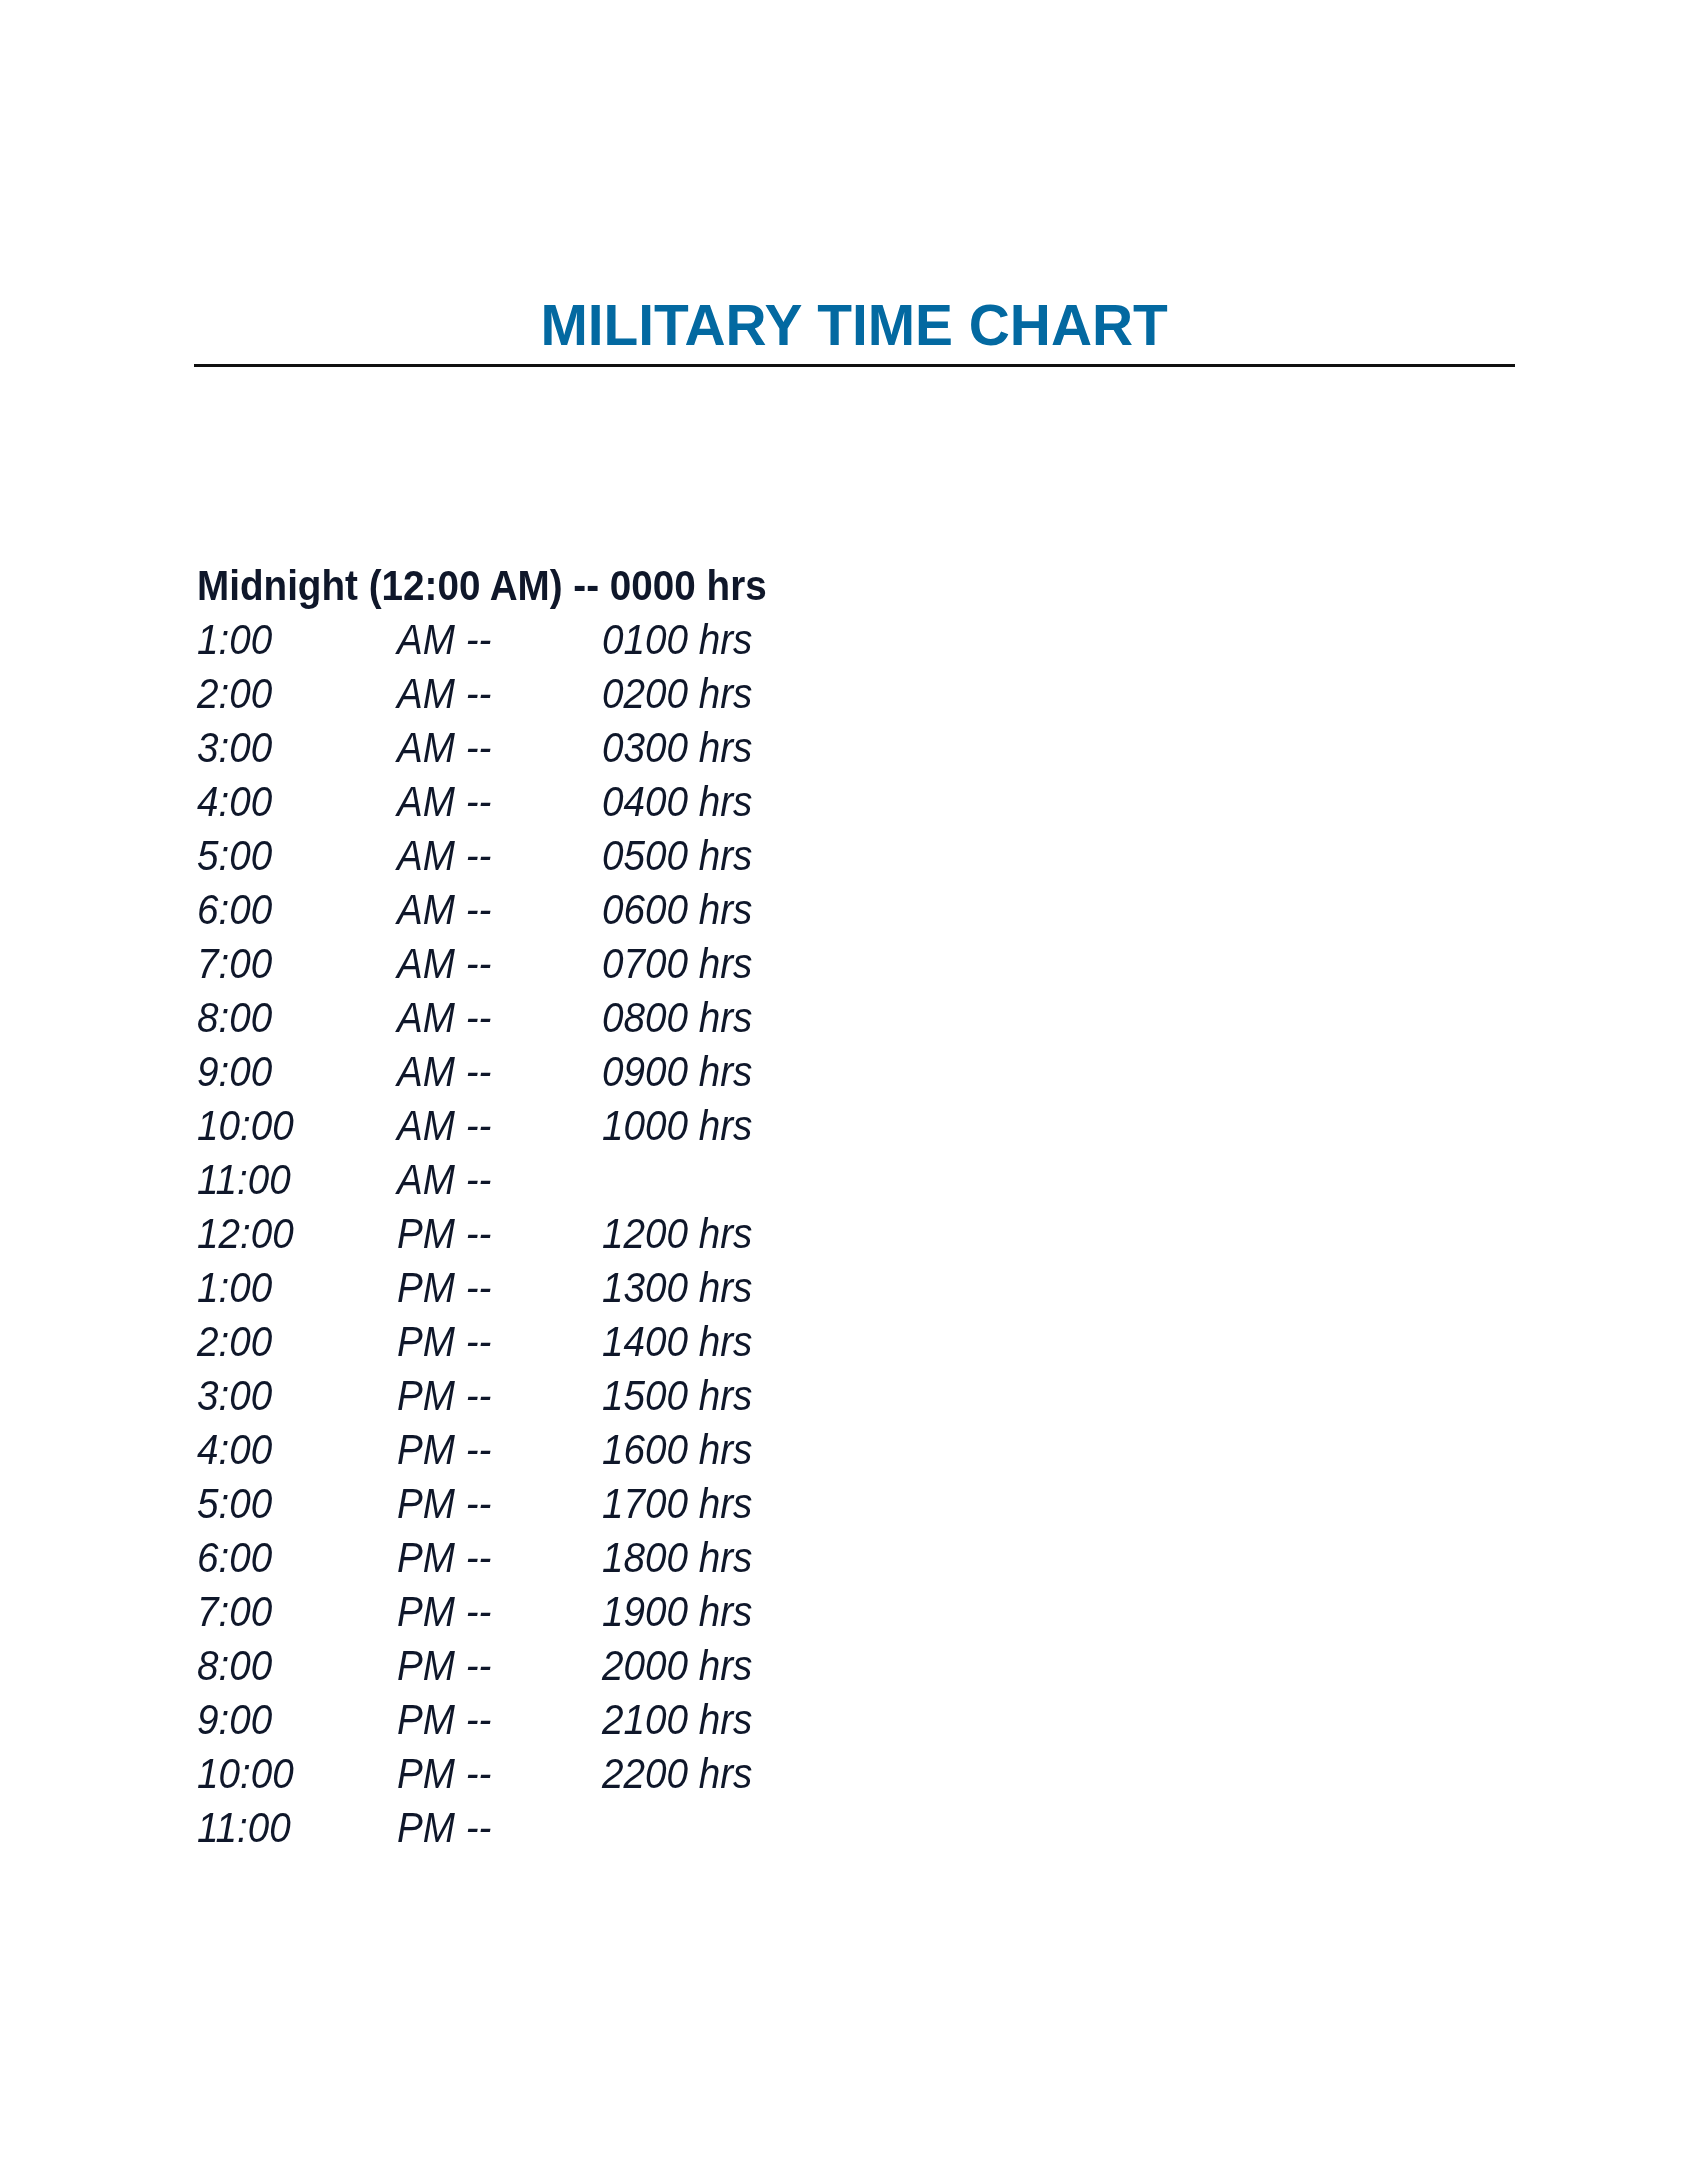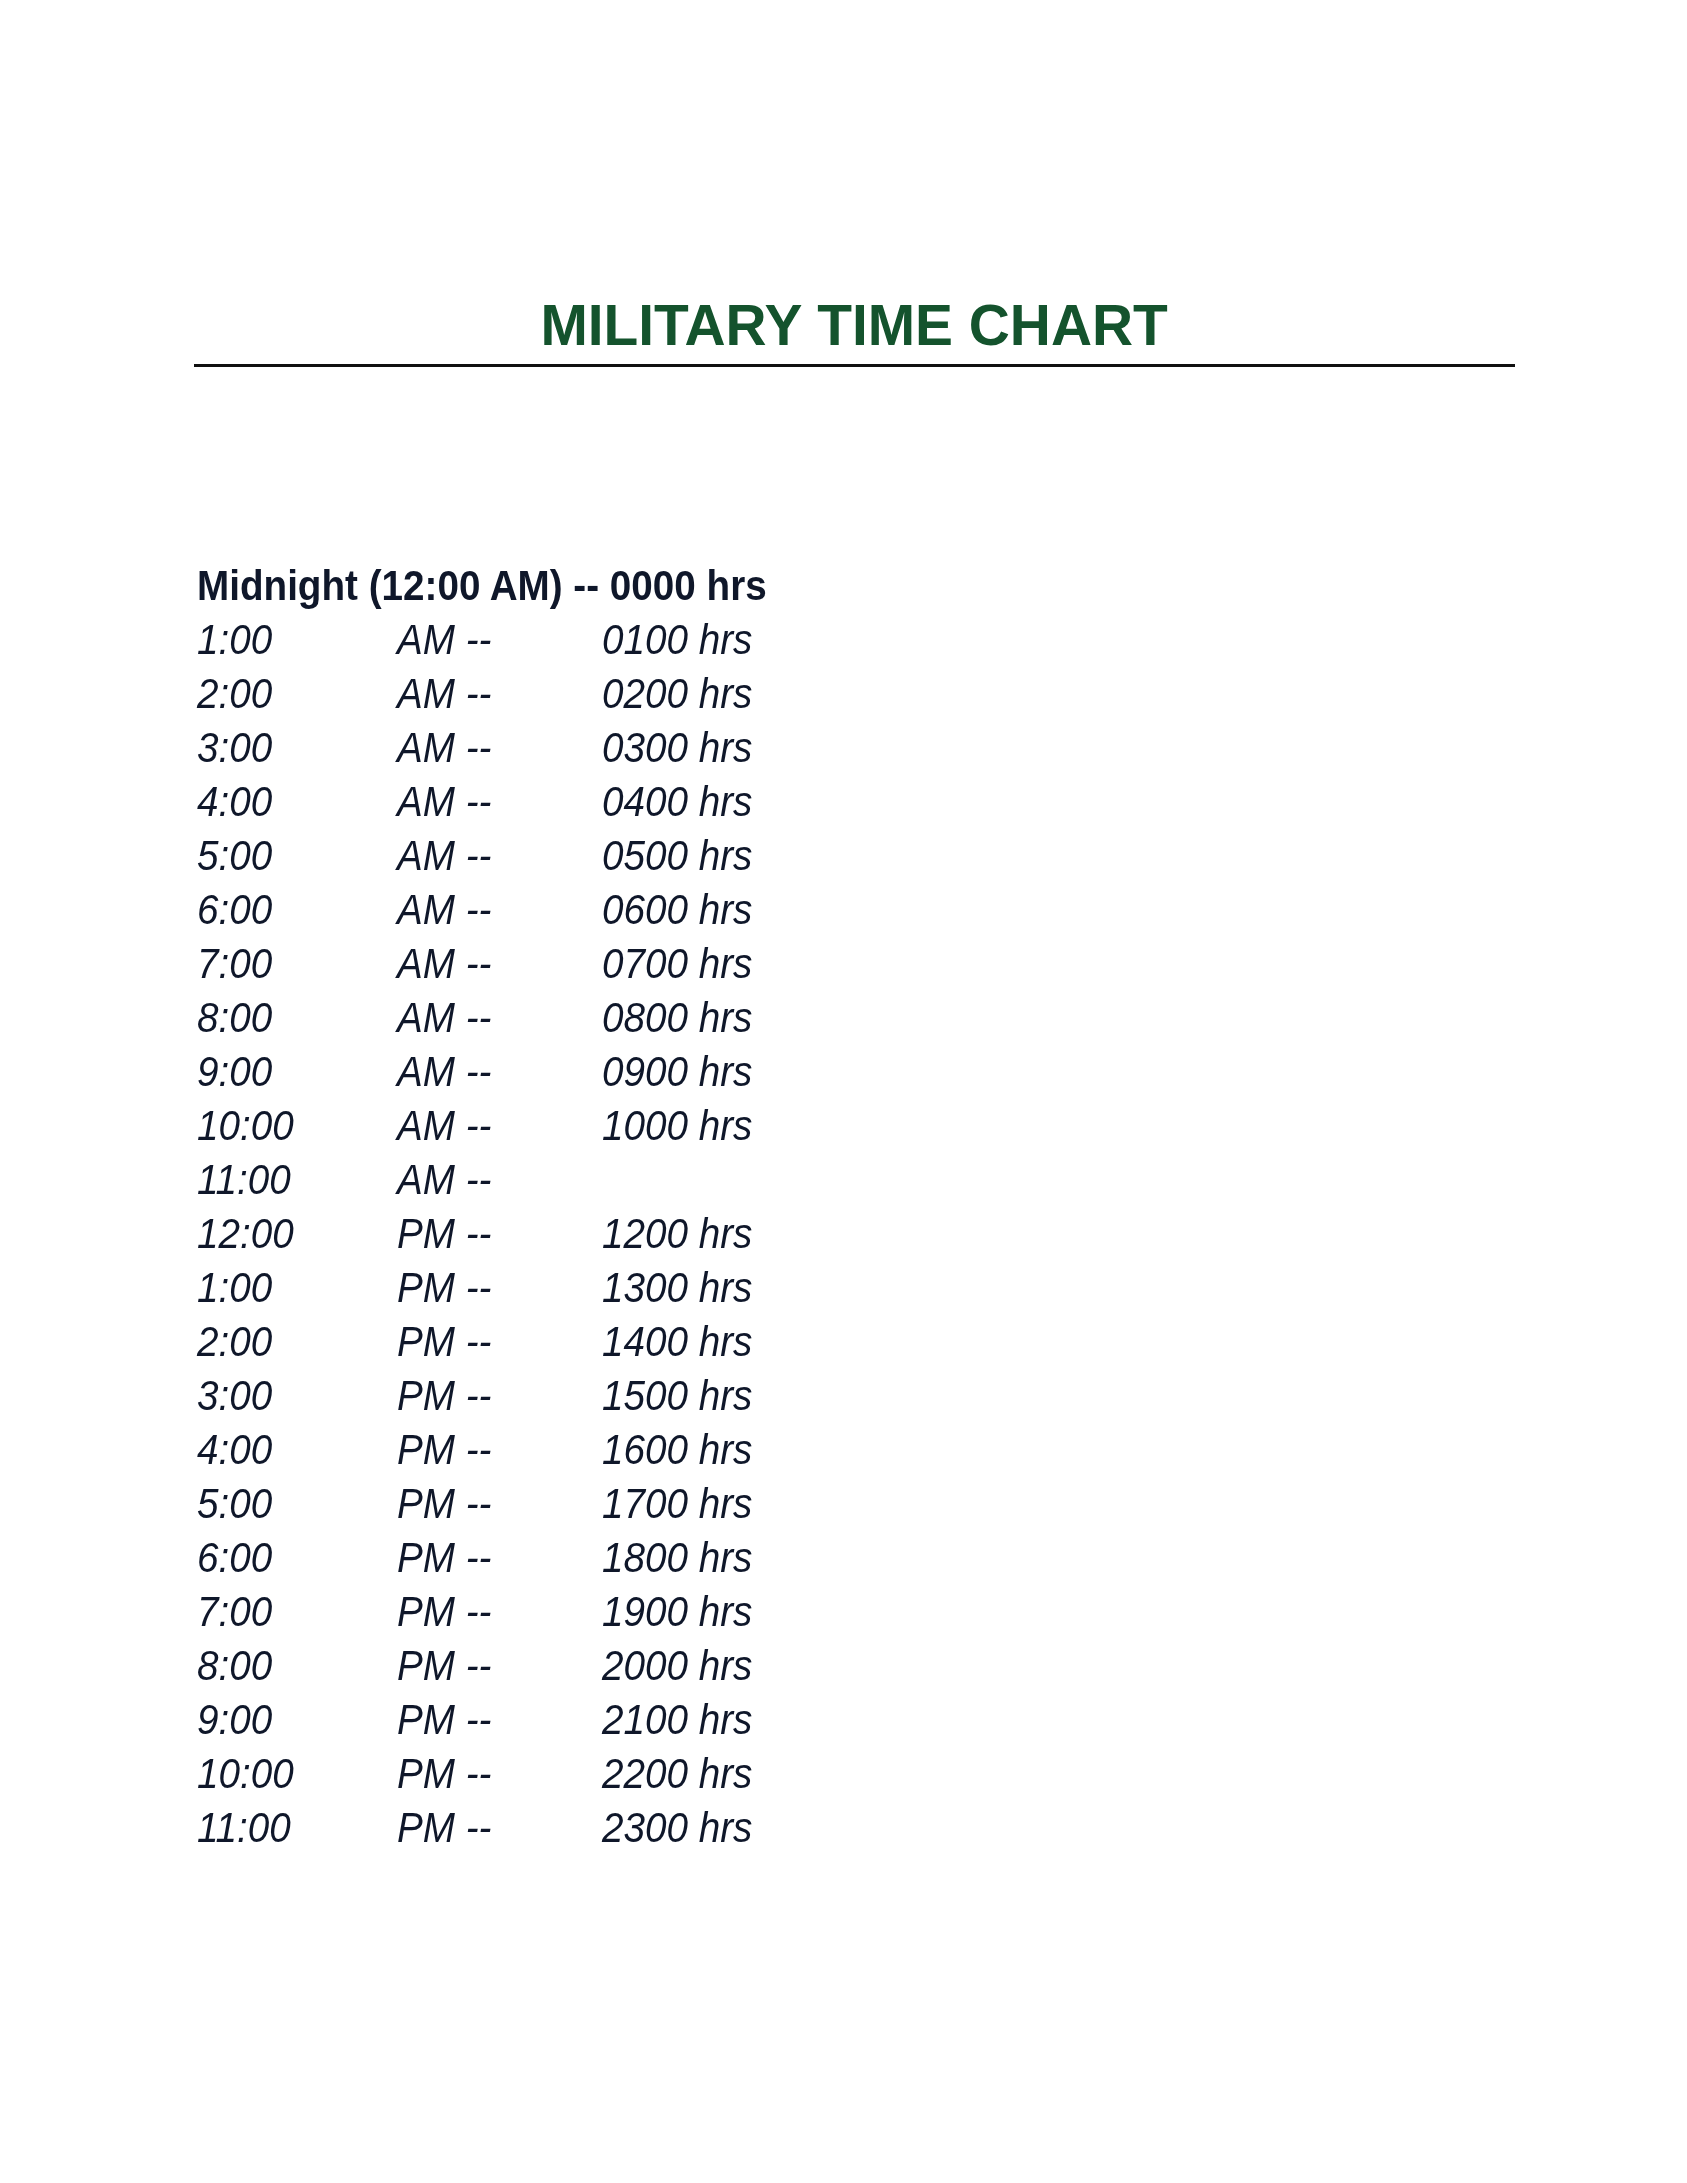--- a/index.html
+++ b/index.html
@@ -20,21 +20,21 @@
     width: 1321px;
     text-align: center;
     border-bottom: 3.5px solid #101010;
     padding-bottom: 9.6px;
   }
   .title-block h1 {
     margin: 0;
     font-size: 58px;
     line-height: 58px;
     font-weight: bold;
-    color: #14532d;
+    color: #0369a1;
   }
 
   
   .time-list {
     position: absolute;
     left: 197px;
     top: 559px;
     width: 1135px;
     font-size: 42px;
     color: #0f172a;
@@ -196,19 +196,18 @@
 
   <div class="line row">
     <span class="cell"><span class="sq">10:00</span></span>
     <span class="cell"><span class="sq">PM --</span></span>
     <span class="cell"><span class="sq">2200 hrs</span></span>
   </div>
 
   <div class="line row">
     <span class="cell"><span class="sq">11:00</span></span>
     <span class="cell"><span class="sq">PM --</span></span>
-    <span class="cell"><span class="sq">2300 hrs</span></span>
   </div>
 </div>
   </section>
 
 </div>
 
 
 </body></html>

